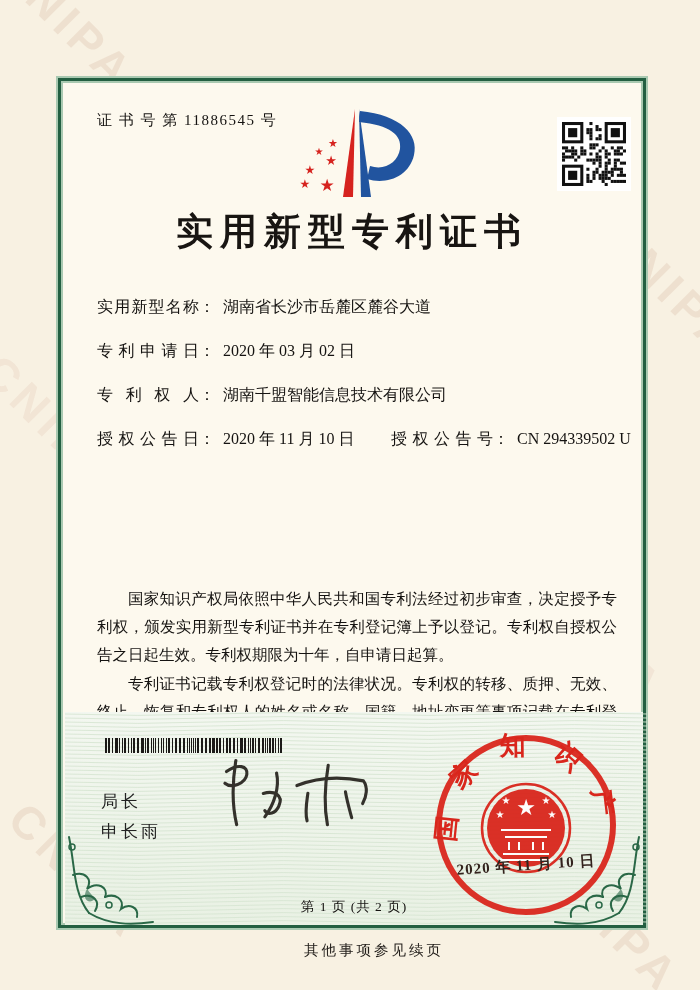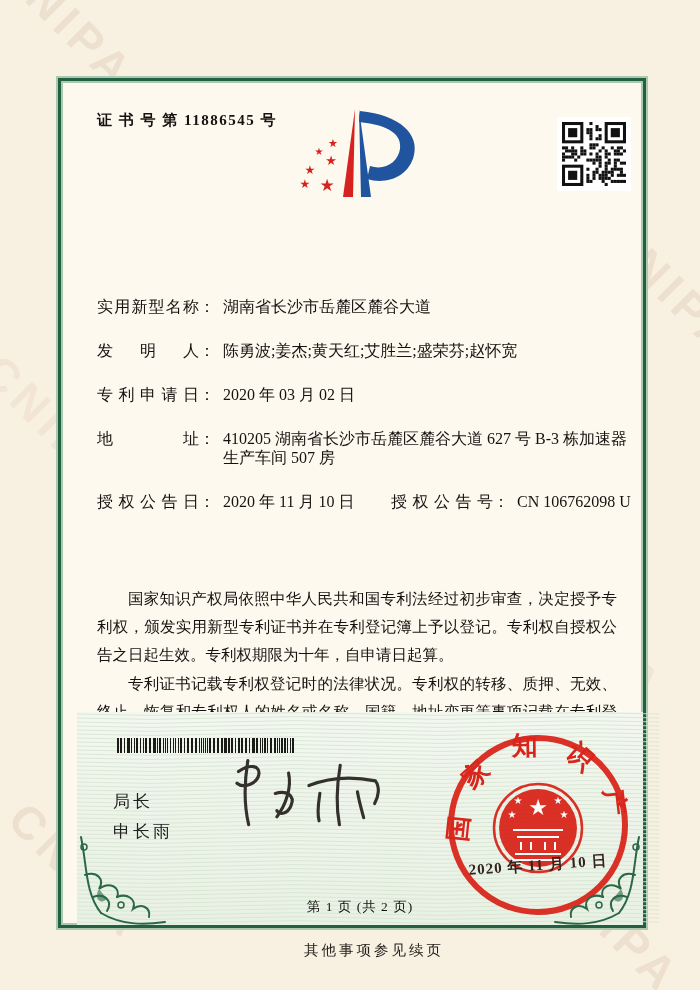--- a/index.html
+++ b/index.html
@@ -3,36 +3,36 @@
 <meta charset="utf-8">
 <style>
   html,body{margin:0;padding:0;}
   .page{position:relative;width:700px;height:990px;background:#f8f1e2;overflow:hidden;
         font-family:"Liberation Serif","DejaVu Serif",serif;color:#151311;}
   .wm{position:absolute;font-family:"Liberation Sans","DejaVu Sans",sans-serif;
       font-weight:bold;font-size:46px;letter-spacing:6px;color:rgba(202,158,136,0.20);
       transform:rotate(45deg);white-space:nowrap;pointer-events:none;}
   .frame{position:absolute;left:58px;top:78px;width:582px;height:844px;background:#fdf9ee;
          border:3px solid #235f41;box-shadow:0 0 0 2px #a9c9b1, inset 0 0 0 2px #a9c9b1;}
-  .cert-no{position:absolute;left:36px;top:30px;font-size:15px;letter-spacing:1.5px;font-weight:bold;}
+  .cert-no{position:absolute;left:36px;top:30px;font-size:15px;letter-spacing:1.5px;}
   .logo{position:absolute;left:224px;top:14px;}
   .qr-box{position:absolute;left:496px;top:36px;width:74px;height:74px;background:#ffffff;}
   .qr-box svg{position:absolute;left:5px;top:5px;}
   .title{position:absolute;left:0;right:0;top:126px;text-align:center;font-size:37px;
          font-weight:bold;letter-spacing:7px;color:#181512;}
   .fields{position:absolute;left:36px;top:216px;width:534px;font-size:16px;}
   .frow{margin-bottom:25px;line-height:19px;}
   .flabel{display:inline-block;width:102px;text-align:justify;text-align-last:justify;vertical-align:top;}
   .fcolon{display:inline-block;margin-right:8px;vertical-align:top;}
   .fval{display:inline-block;vertical-align:top;max-width:408px;}
   .pair1{display:inline-block;width:294px;vertical-align:top;}
   .paras{position:absolute;left:36px;top:504px;width:520px;font-size:15.5px;line-height:1.82;
          text-align:justify;}
   .paras p{margin:0;text-indent:2em;font-family:Liberation Serif, serif;}
-  .panel{position:absolute;left:16px;right:0;bottom:0;height:213px;
+  .panel{position:absolute;left:4px;right:0;bottom:0;height:213px;
          background:linear-gradient(#f3f7f0,#e9f1e4);}
   .panel>svg.waves{position:absolute;left:0;top:0;}
   .barcode{position:absolute;left:40px;top:26px;}
   .chief-title,.chief-name{position:absolute;left:36px;font-size:17px;letter-spacing:3px;
          font-family:"Liberation Sans","DejaVu Sans",sans-serif;color:#222;}
   .chief-title{top:78px;}
   .chief-name{top:108px;}
   .sig{position:absolute;left:138px;top:42px;}
   .seal{position:absolute;left:366px;top:18px;width:190px;height:190px;}
   .seal-date{position:absolute;left:-4px;top:126px;width:198px;text-align:center;font-size:15px;
@@ -195,36 +195,34 @@
           <rect x="6" y="6" width="9" height="9" fill="#111"></rect>
           <rect x="42" y="0" width="21" height="21" fill="#111"></rect>
           <rect x="45" y="3" width="15" height="15" fill="#fff"></rect>
           <rect x="48" y="6" width="9" height="9" fill="#111"></rect>
           <rect x="0" y="42" width="21" height="21" fill="#111"></rect>
           <rect x="3" y="45" width="15" height="15" fill="#fff"></rect>
           <rect x="6" y="48" width="9" height="9" fill="#111"></rect>
         </svg>
     </div>
 
+    <div class="title">实用新型专利证书</div>
 
     <div class="fields">
       <div class="frow">
         <span class="flabel">实用新型名称</span><span class="fcolon">：</span><span class="fval">湖南省长沙市岳麓区麓谷大道</span>
       </div>
       <div class="frow">
-        <span class="flabel">发明人</span><span class="fcolon">：</span><span class="fval">陈勇波;姜杰;黄天红;艾胜兰;盛荣芬;赵怀宽</span>
-      </div>
-      <div class="frow">
         <span class="flabel">专利申请日</span><span class="fcolon">：</span><span class="fval">2020 年 03 月 02 日</span>
       </div>
       <div class="frow">
-        <span class="flabel">地址</span><span class="fcolon">：</span><span class="fval"><span>410205 湖南省长沙市岳麓区麓谷大道 627 号 B-3 栋加速器</span><br><span>生产车间 507 房</span></span>
+        <span class="flabel">专利权人</span><span class="fcolon">：</span><span class="fval">湖南千盟智能信息技术有限公司</span>
       </div>
       <div class="frow">
-        <span class="pair1"><span class="flabel">授权公告日</span><span class="fcolon">：</span><span class="fval">2020 年 11 月 10 日</span></span><span class="flabel">授权公告号</span><span class="fcolon">：</span><span class="fval">CN 106762098 U</span>
+        <span class="pair1"><span class="flabel">授权公告日</span><span class="fcolon">：</span><span class="fval">2020 年 11 月 10 日</span></span><span class="flabel">授权公告号</span><span class="fcolon">：</span><span class="fval">CN 294339502 U</span>
       </div>
     </div>
 
     <div class="paras">
       <p>国家知识产权局依照中华人民共和国专利法经过初步审查，决定授予专利权，颁发实用新型专利证书并在专利登记簿上予以登记。专利权自授权公告之日起生效。专利权期限为十年，自申请日起算。</p>
       <p>专利证书记载专利权登记时的法律状况。专利权的转移、质押、无效、终止、恢复和专利权人的姓名或名称、国籍、地址变更等事项记载在专利登记簿上。</p>
     </div>
 
     <div class="panel">
       <svg class="waves" id="wave-lines" width="582" height="213" viewBox="0 0 582 213">

